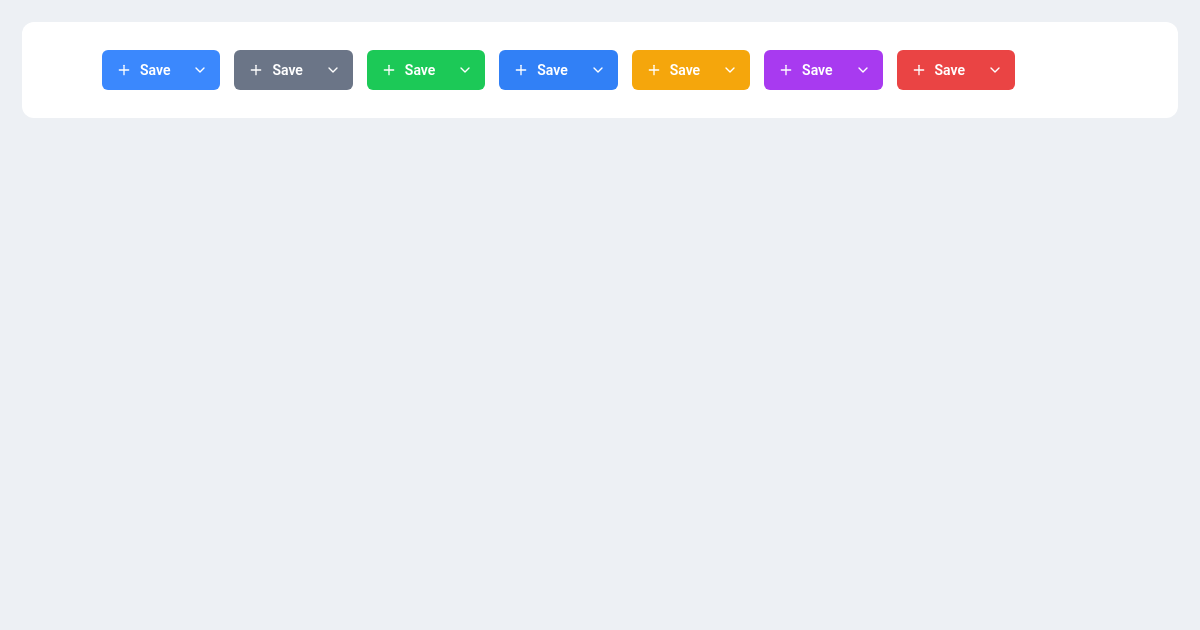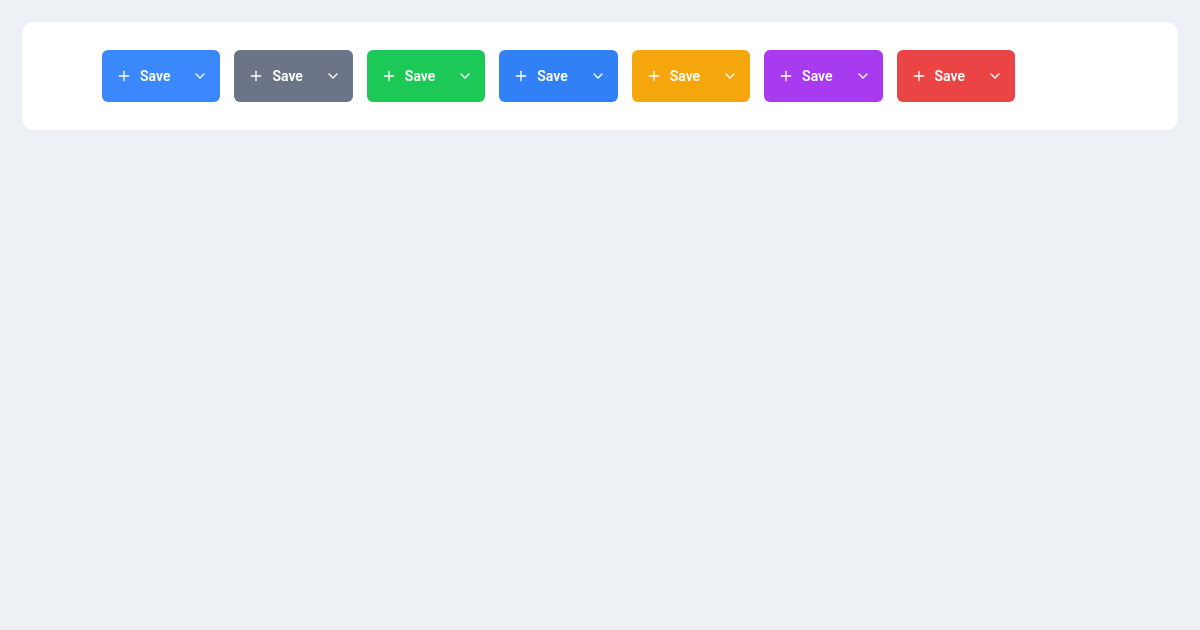--- a/index.html
+++ b/index.html
@@ -22,21 +22,21 @@
       gap: 14px;
       align-items: center;
       justify-content: flex-start;
     }
     .split-button {
       display: flex;
       border-radius: 6px;
       color: #ffffff;
       font-weight: 600;
       font-size: 14px;
-      height: 52px;
+      height: 40px;
       cursor: pointer;
       overflow: hidden;
       padding: 0 12px 0 14px;
       gap: 8px;
     }
     .split-button .main-part {
       display: flex;
       align-items: center;
       gap: 8px;
     }

